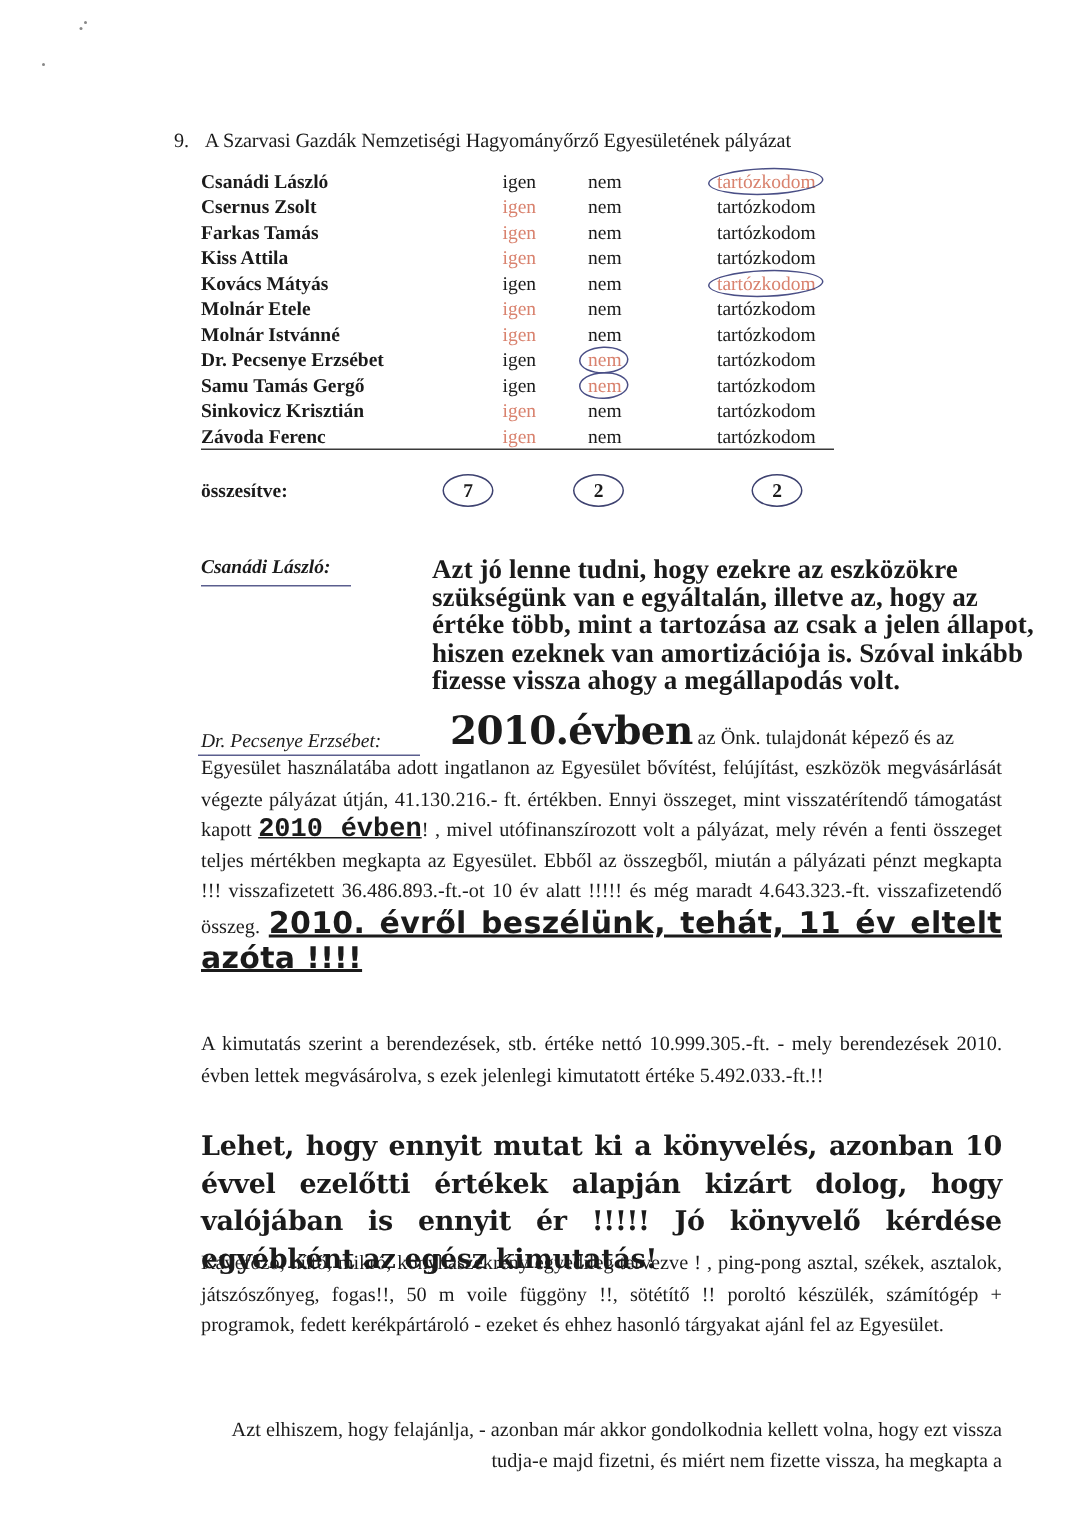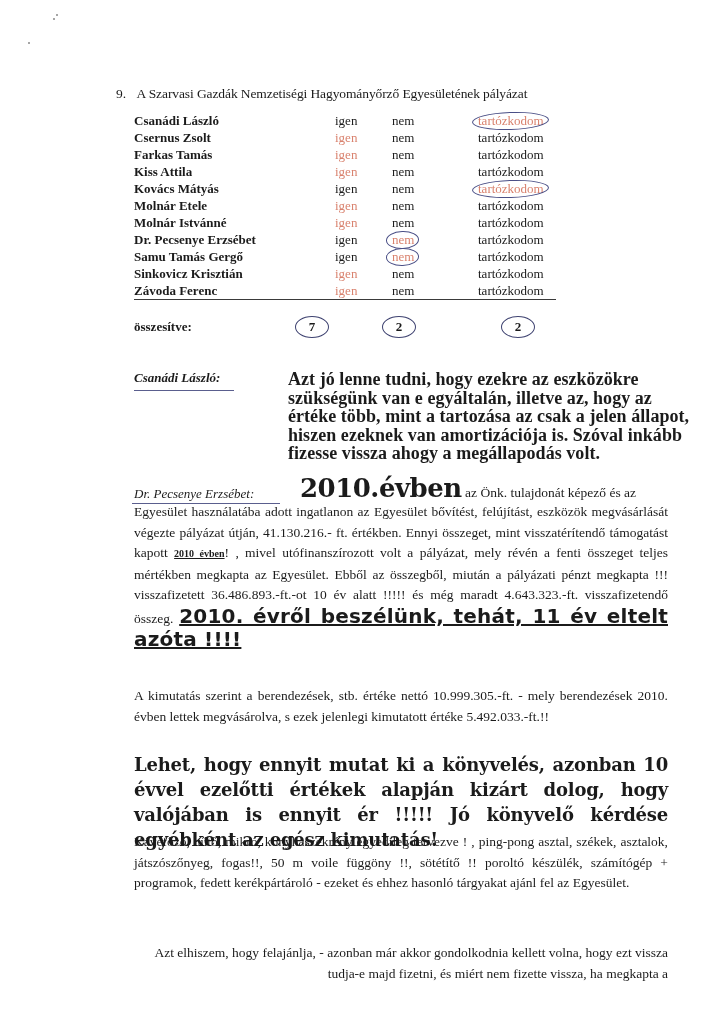--- a/index.html
+++ b/index.html
@@ -34,21 +34,21 @@
     .comment1-text { position: absolute; left: 126px; top: 0; width: 414px; font-weight: bold;
       font-size: 18px; line-height: 18.6px; letter-spacing: 0.05px; margin-left: 28px; }
 
     .comment2 { position: absolute; left: 134px; top: 470px; width: 534px; }
     .comment2 .speaker2 { position: absolute; left: 0; top: 16px; font-style: italic; font-size: 13px; }
     .speaker2-underline { position: absolute; left: -2px; top: 33px; width: 148px; height: 1px; background: #5a5e8e; }
     .p { font-size: 13.5px; line-height: 20.5px; text-align: justify; }
     .p1 { position: absolute; left: 0; top: 0; width: 534px; }
     .big-year { font-size: 26px; font-weight: bold; font-family: "DejaVu Serif", serif; letter-spacing: -0.5px; }
     .p1-first { display: block; padding-left: 166px; height: 32px; line-height: 36px; white-space: nowrap; }
-    .underline-bold { text-decoration: underline; font-weight: bold; font-family: Liberation Serif, serif; font-size: 10px; }
+    .underline-bold { text-decoration: underline; font-weight: bold; font-family: Liberation Mono, monospace; font-size: 18px; }
     .big-underline { font-family: "DejaVu Sans", sans-serif; font-weight: bold; font-size: 20px; text-decoration: underline; letter-spacing: 0.2px; }
 
     .p2 { position: absolute; left: 134px; top: 686px; width: 534px; }
     .p3 { position: absolute; left: 134px; top: 752px; width: 534px; font-family: "DejaVu Serif", serif; font-weight: bold;
       font-size: 18px; line-height: 25px; text-align: justify; letter-spacing: -0.2px; }
     .p4 { position: absolute; left: 134px; top: 832px; width: 534px; }
     .p5 { position: absolute; left: 134px; top: 943px; width: 534px; text-align: right; }
   </style>
 </head>
 <body>

